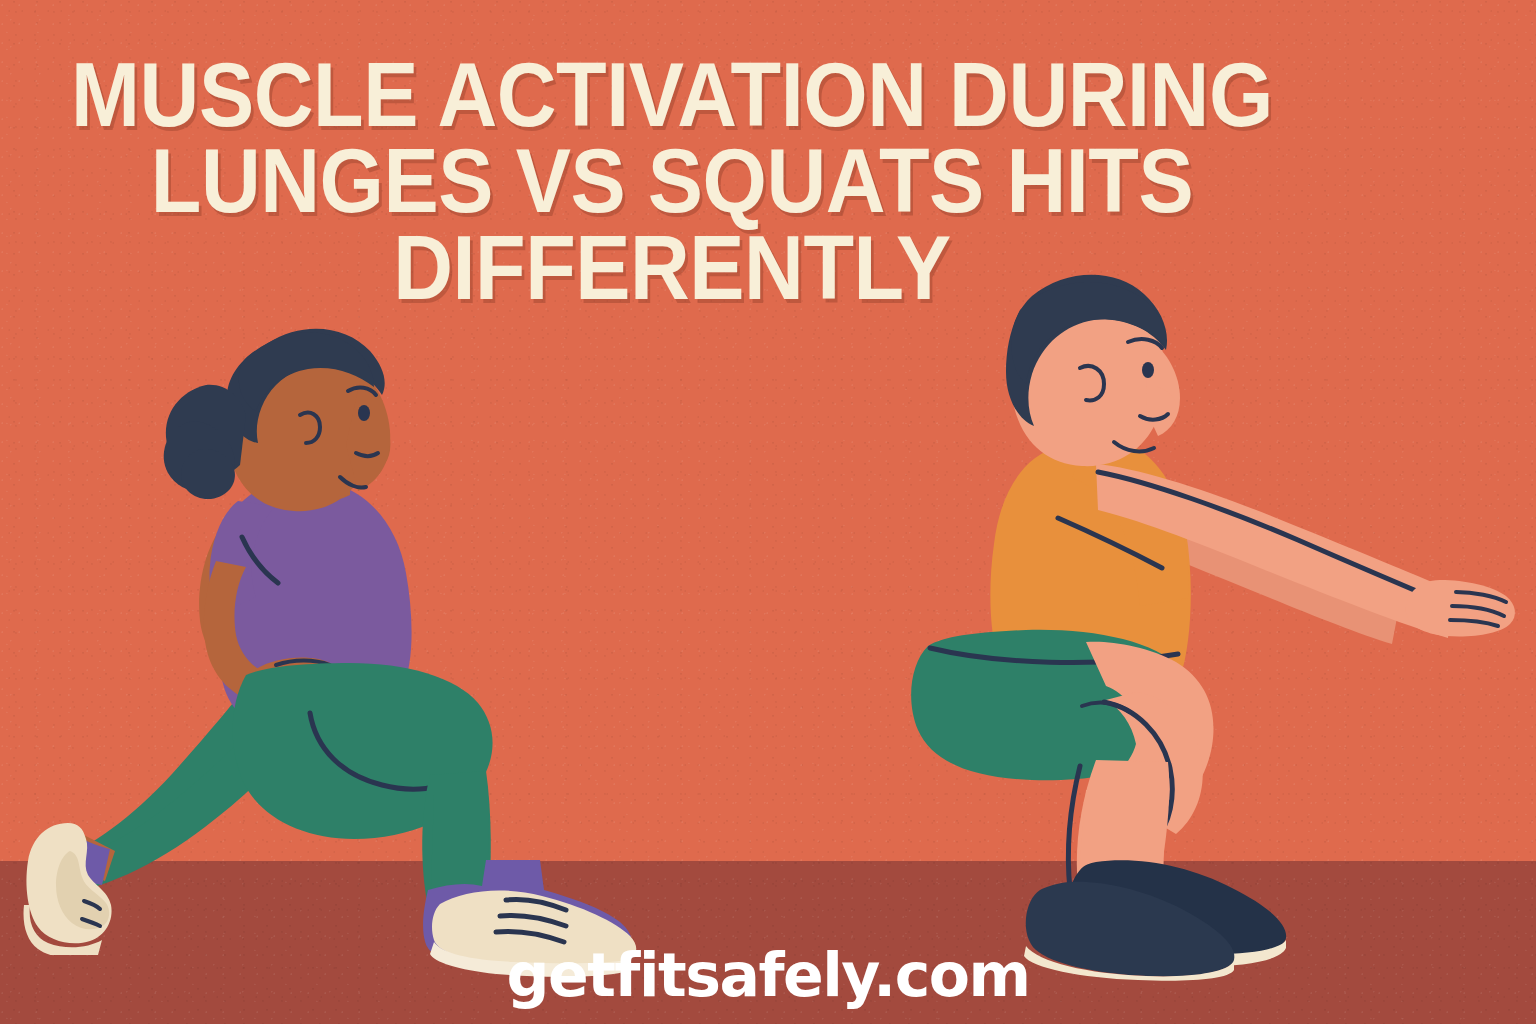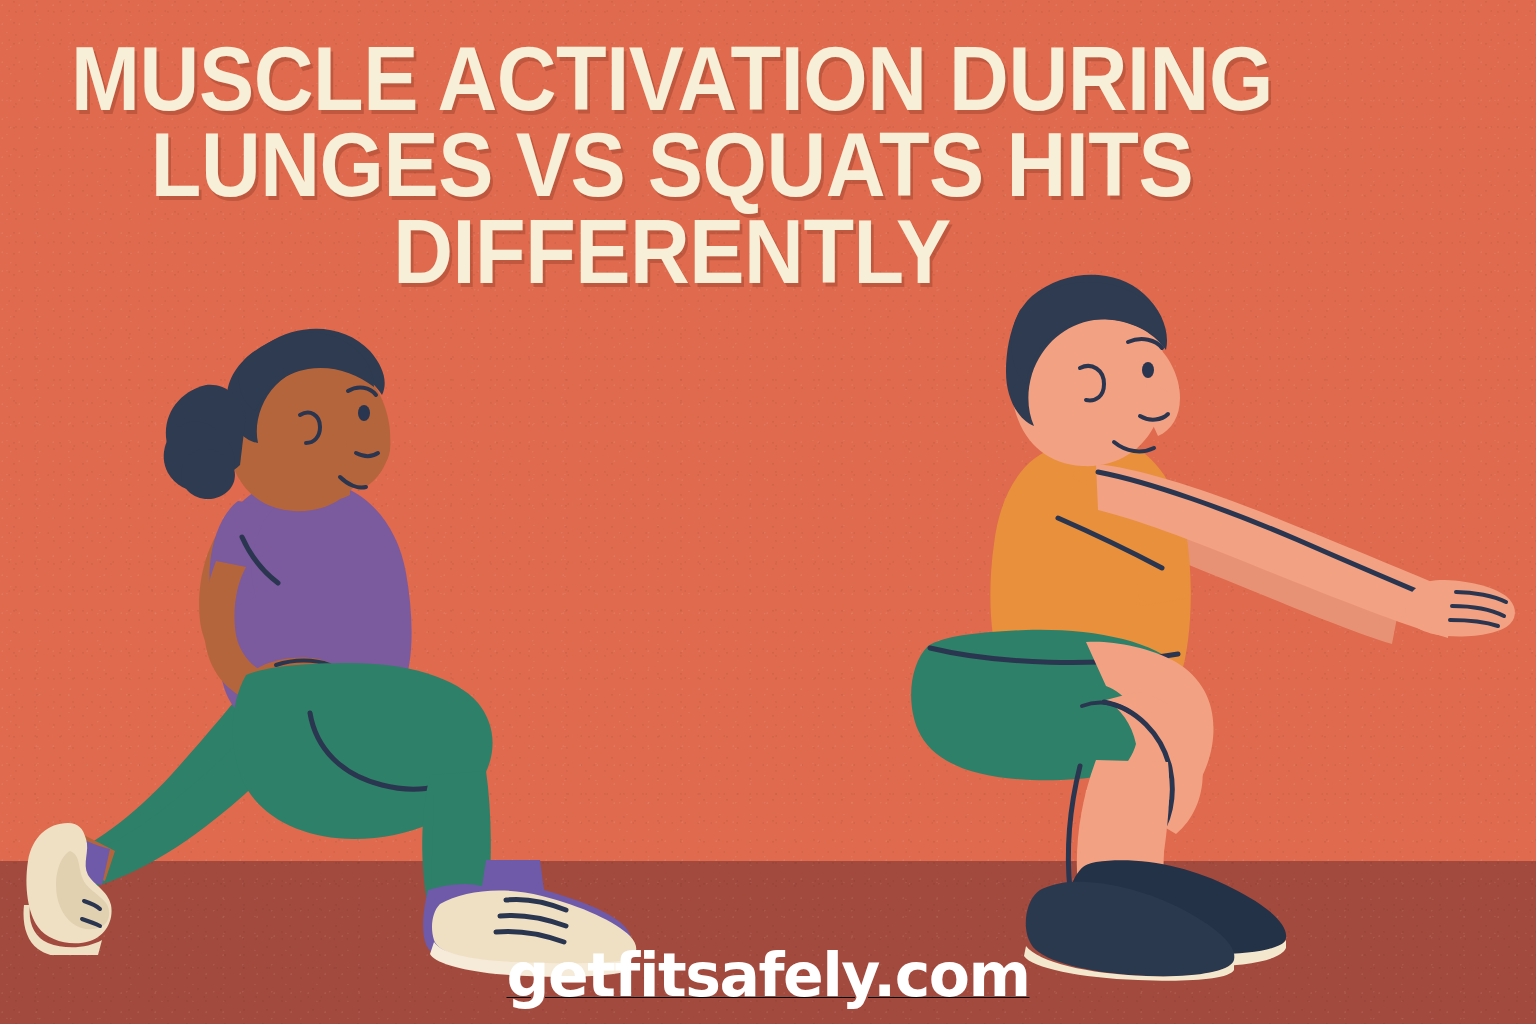--- a/index.html
+++ b/index.html
@@ -47,21 +47,21 @@
       radial-gradient(circle at 84% 52%, rgba(0,0,0,.3) 0.6px, transparent 1.1px),
       radial-gradient(circle at 22% 91%, rgba(255,255,255,.4) 0.6px, transparent 1.1px),
       radial-gradient(circle at 71% 38%, rgba(0,0,0,.28) 0.6px, transparent 1.1px);
     background-size: 17px 19px, 23px 21px, 29px 27px, 19px 23px, 31px 17px, 13px 29px;
   }
 
   
   .title-block {
     position: absolute;
     left: 0;
-    top: 36px;
+    top: 52px;
     width: 1344px;
     text-align: center;
     z-index: 6;
   }
   .title-line {
     display: block;
     color: #F8EFD8;
     font-family: "Liberation Sans Narrow", "Liberation Sans", sans-serif;
     font-weight: 700;
     font-size: 90px;
@@ -73,21 +73,20 @@
   }
 
   
   .brand {
     position: absolute;
     left: 0;
     bottom: 14px;
     width: 1536px;
     text-align: center;
     z-index: 9;
-    text-decoration: underline;
   }
   .brand span {
     color: #FFFFFF;
     font-family: "DejaVu Sans", sans-serif;
     font-weight: 700;
     font-size: 60px;
     letter-spacing: -1.5px;
   }
 
   

